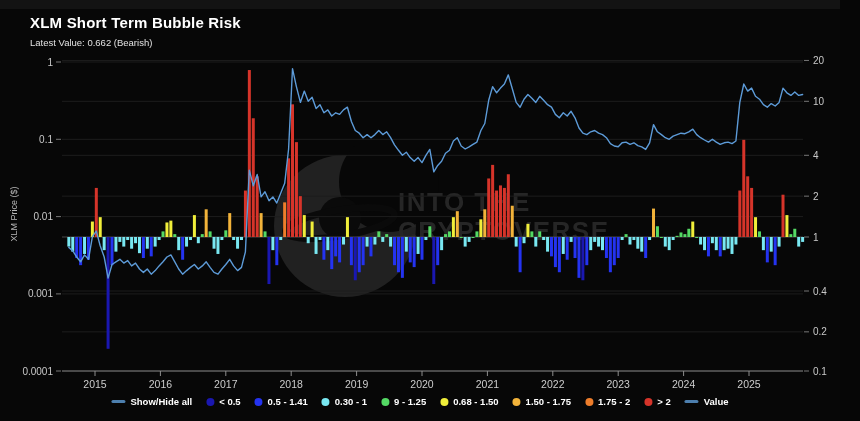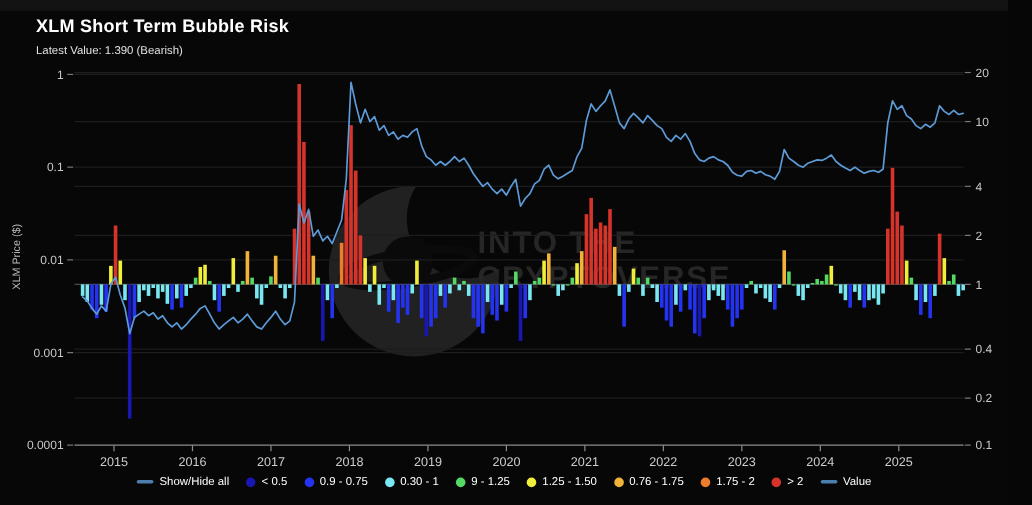--- a/index.html
+++ b/index.html
@@ -12,32 +12,32 @@
   .wm-text{position:absolute;left:398px;top:188px;color:#262626;font-size:26px;font-weight:bold;
            letter-spacing:1.5px;line-height:29px;white-space:nowrap;}
   .axis-title-left{position:absolute;left:14px;top:214px;transform:translate(-50%,-50%) rotate(-90deg);
            color:#b8b8b8;font-size:9px;white-space:nowrap;}
   .axis-title-right{position:absolute;left:845px;top:213px;transform:translate(-50%,-50%) rotate(90deg);
            color:#b8b8b8;font-size:9px;white-space:nowrap;}
   svg.chart{position:absolute;left:0;top:0;}
   .legend{position:absolute;left:50%;top:396px;transform:translateX(-50%);display:flex;align-items:center;
           gap:14px;white-space:nowrap;}
   .legend-item{display:flex;align-items:center;gap:5px;cursor:pointer;}
-  .legend-item .lbl{color:#ffffff;font-size:9.5px;font-weight:normal;}
+  .legend-item .lbl{color:#ffffff;font-size:9.5px;font-weight:bold;}
   .sw-dot{width:8px;height:8px;border-radius:50%;display:inline-block;}
   .sw-line{width:14px;height:2.5px;border-radius:2px;display:inline-block;}
 </style>
 </head>
 <body>
 
 <div class="stage">
   <div class="topbar"></div>
 
   <div class="title">XLM Short Term Bubble Risk</div>
-  <div class="subtitle">Latest Value: 1.390 (Bearish)</div>
+  <div class="subtitle">Latest Value: 0.662 (Bearish)</div>
 
   <div class="watermark">
     <svg width="190" height="175" style="position:absolute;left:262px;top:146px">
       <circle cx="83" cy="80" r="71" fill="#212121"></circle>
       <circle cx="127" cy="36" r="50" fill="#070707"></circle>
       <circle cx="78" cy="72" r="21" fill="#0a0a0a"></circle>
       <ellipse cx="78" cy="77" rx="55" ry="13" fill="none" stroke="#0a0a0a" stroke-width="7" transform="rotate(-9 78 77)"></ellipse>
     </svg>
     <div class="wm-text">
       <div>INTO THE</div>
@@ -304,37 +304,37 @@
       <span class="legend-item">
         <span class="sw-line" style="background: rgb(77, 127, 174);"></span>
         <span class="lbl">Show/Hide all</span>
       </span>
       <span class="legend-item">
         <span class="sw-dot" style="background: rgb(26, 23, 176);"></span>
         <span class="lbl">&lt; 0.5</span>
       </span>
       <span class="legend-item">
         <span class="sw-dot" style="background: rgb(36, 51, 240);"></span>
-        <span class="lbl">0.9 - 0.75</span>
+        <span class="lbl">0.5 - 1.41</span>
       </span>
       <span class="legend-item">
         <span class="sw-dot" style="background: rgb(121, 232, 242);"></span>
         <span class="lbl">0.30 - 1</span>
       </span>
       <span class="legend-item">
         <span class="sw-dot" style="background: rgb(84, 217, 100);"></span>
         <span class="lbl">9 - 1.25</span>
       </span>
       <span class="legend-item">
         <span class="sw-dot" style="background: rgb(240, 238, 58);"></span>
-        <span class="lbl">1.25 - 1.50</span>
+        <span class="lbl">0.68 - 1.50</span>
       </span>
       <span class="legend-item">
         <span class="sw-dot" style="background: rgb(242, 179, 58);"></span>
-        <span class="lbl">0.76 - 1.75</span>
+        <span class="lbl">1.50 - 1.75</span>
       </span>
       <span class="legend-item">
         <span class="sw-dot" style="background: rgb(238, 125, 43);"></span>
         <span class="lbl">1.75 - 2</span>
       </span>
       <span class="legend-item">
         <span class="sw-dot" style="background: rgb(214, 52, 42);"></span>
         <span class="lbl">&gt; 2</span>
       </span>
       <span class="legend-item">

